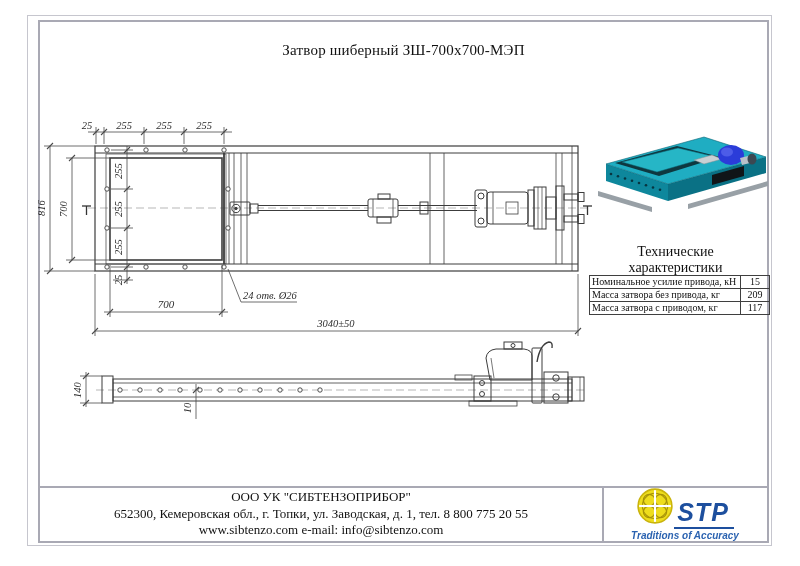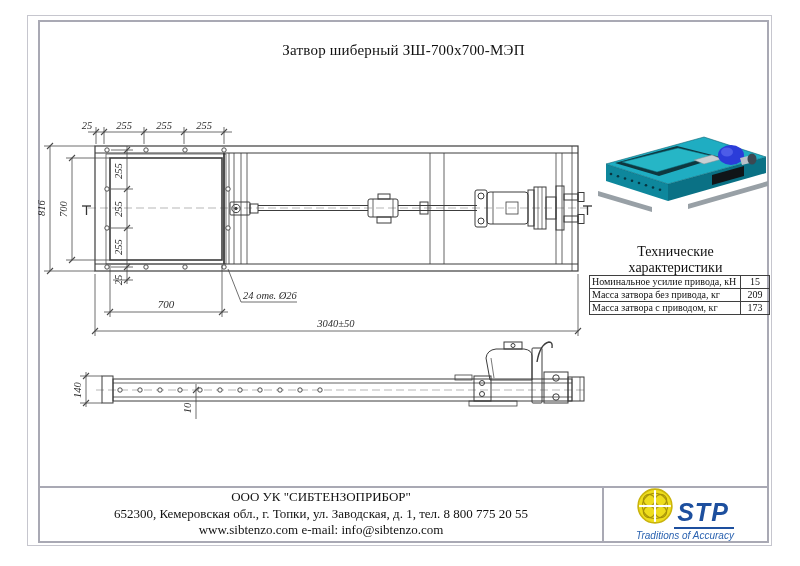--- a/index.html
+++ b/index.html
@@ -30,21 +30,21 @@
   .footer-divider { position:absolute; left:602px; top:486px; width:0; height:55px;
     border-left:2px solid #a9a9b4; }
   .footer-text { position:absolute; left:40px; top:489px; width:562px;
     text-align:center; font-size:13px; line-height:1.27; }
   .logo { position:absolute; left:604px; top:487px; width:162px; height:53px;
     display:flex; flex-direction:column; align-items:center; justify-content:center; }
   .logo-row { display:flex; align-items:flex-end; }
   .logo-stp { font-family:"Liberation Sans", sans-serif; font-weight:bold; font-style:italic;
     font-size:25px; line-height:0.85; color:#1d4f9e; letter-spacing:1px;
     border-bottom:2px solid #1d4f9e; padding:0 5px 3px 3px; }
-  .logo-tagline { font-family:"Liberation Sans", sans-serif; font-weight:normal; font-style:italic;
+  .logo-tagline { font-family:"Liberation Sans", sans-serif; font-weight:bold; font-style:italic;
     font-size:10px; color:#2a62b0; margin-top:1px; }
 </style>
 </head>
 <body>
 
 <div class="outer-border"></div>
 <div class="inner-border"></div>
 
 <div class="title">Затвор шиберный ЗШ-700х700-МЭП</div>
 
@@ -274,21 +274,21 @@
     <tr class="short">
       <td class="lbl">Номинальное усилие привода, кН</td>
       <td class="val">15</td>
     </tr>
     <tr class="short">
       <td class="lbl">Масса затвора без привода, кг</td>
       <td class="val">209</td>
     </tr>
     <tr class="short">
       <td class="lbl">Масса затвора с приводом, кг</td>
-      <td class="val">173</td>
+      <td class="val">117</td>
     </tr>
   </tbody>
 </table>
 
 <div class="footer-top-line"></div>
 <div class="footer-divider"></div>
 
 <div class="footer-text">
   <div>ООО УК "СИБТЕНЗОПРИБОР"</div>
   <div>652300, Кемеровская обл., г. Топки, ул. Заводская, д. 1, тел. 8 800 775 20 55</div>

